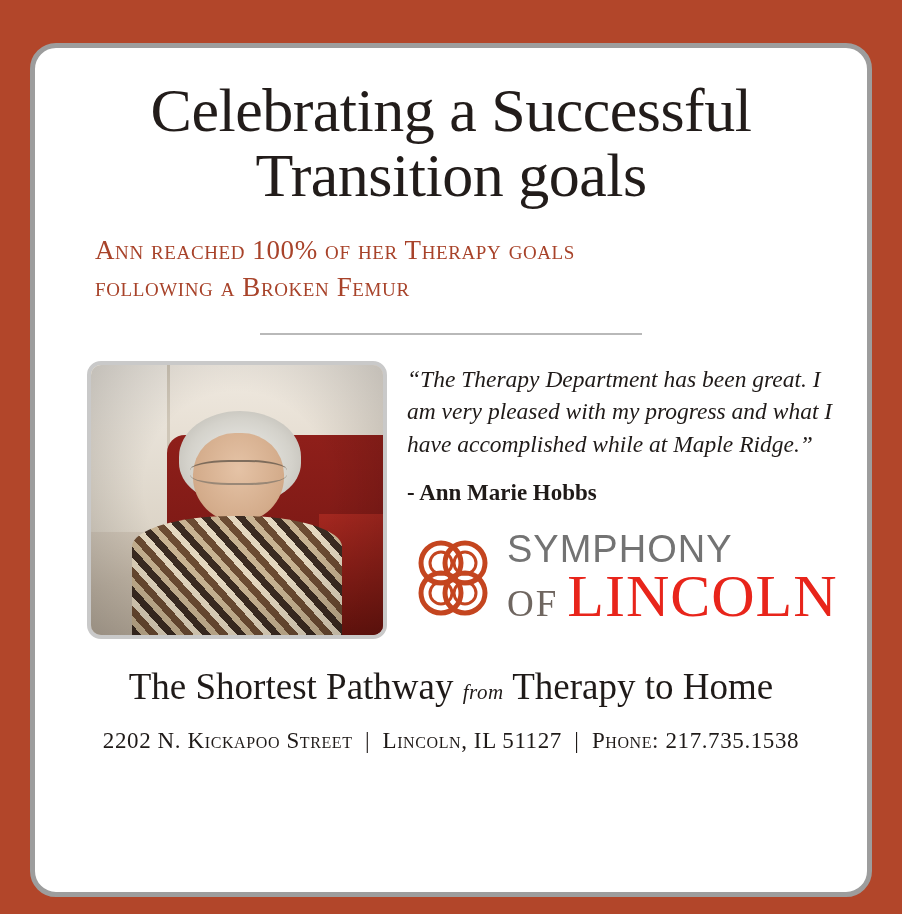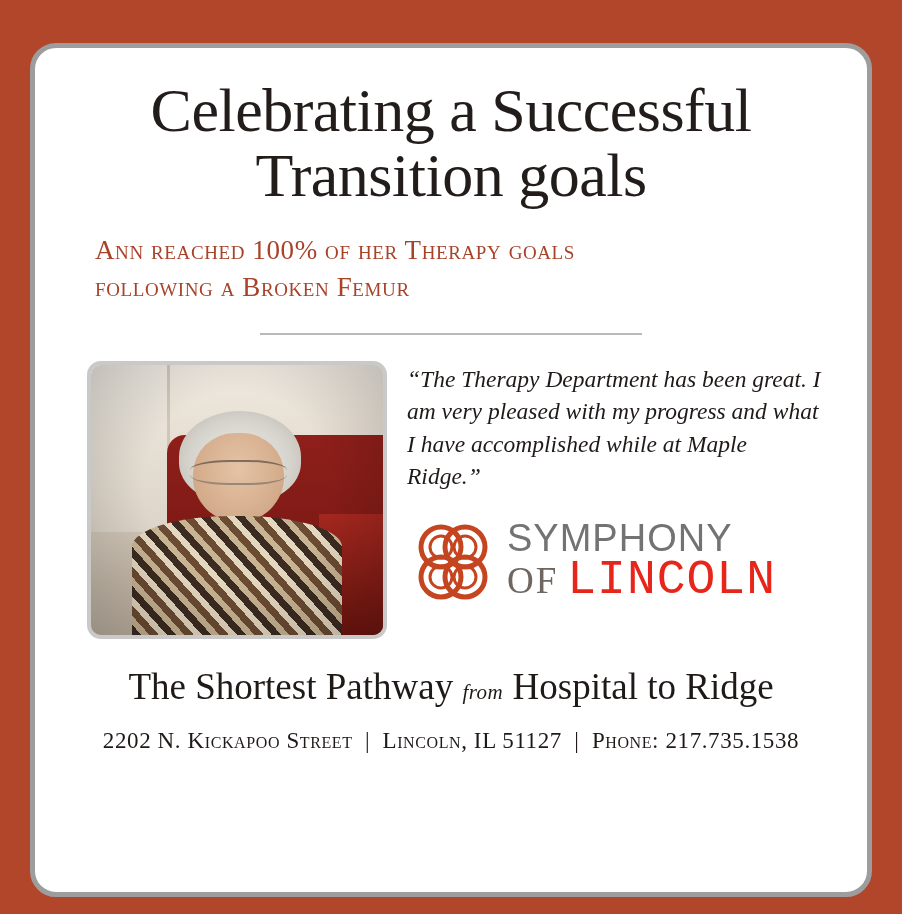--- a/index.html
+++ b/index.html
@@ -181,22 +181,22 @@
     margin-top: 2px;
   }
   .logo-of {
     font-family: "Liberation Serif", serif;
     font-size: 37px;
     color: #6f6660;
     letter-spacing: 2px;
     padding-right: 9px;
   }
   .logo-lincoln {
-    font-family: Liberation Mono, monospace;
-    font-size: 48px;
+    font-family: Liberation Serif, serif;
+    font-size: 60px;
     color: #e8251b;
     letter-spacing: 1px;
   }
 
   .tagline {
     text-align: center;
     font-family: "Liberation Serif", serif;
     font-size: 37px;
     color: #1f1a18;
     margin: 26px 20px 0 20px;
@@ -248,20 +248,21 @@
         <div class="ph-hair"></div>
         <div class="ph-face"></div>
         <div class="ph-glass"></div>
         <div class="ph-body"></div>
         <div class="ph-shadow"></div>
       </div>
     </div>
 
     <div class="right-col">
       <p class="quote">“The Therapy Department has been great. I am very pleased with my progress and what I have accomplished while at Maple Ridge.”</p>
+      <div class="attribution">- Ann Marie Hobbs</div>
 
       <div class="logo">
         <div class="logo-mark">
           <svg viewBox="0 0 92 86" width="92" height="86" aria-hidden="true">
             <g fill="none" stroke="#c4451f" stroke-width="5">
               <circle cx="34" cy="28" r="20"></circle>
               <circle cx="58" cy="28" r="20"></circle>
               <circle cx="34" cy="58" r="20"></circle>
               <circle cx="58" cy="58" r="20"></circle>
             </g>
@@ -280,21 +281,21 @@
             <span class="logo-lincoln">LINCOLN</span>
           </div>
         </div>
       </div>
     </div>
   </div>
 
   <div class="tagline">
     <span>The Shortest Pathway</span>
     <span class="script">from</span>
-    <span>Hospital to Ridge</span>
+    <span>Therapy to Home</span>
   </div>
 
   <div class="address">
     <span>2202 N. Kickapoo Street</span>
     <span class="sep">|</span>
     <span>Lincoln, IL  51127</span>
     <span class="sep">|</span>
     <span>Phone: 217.735.1538</span>
   </div>
 

